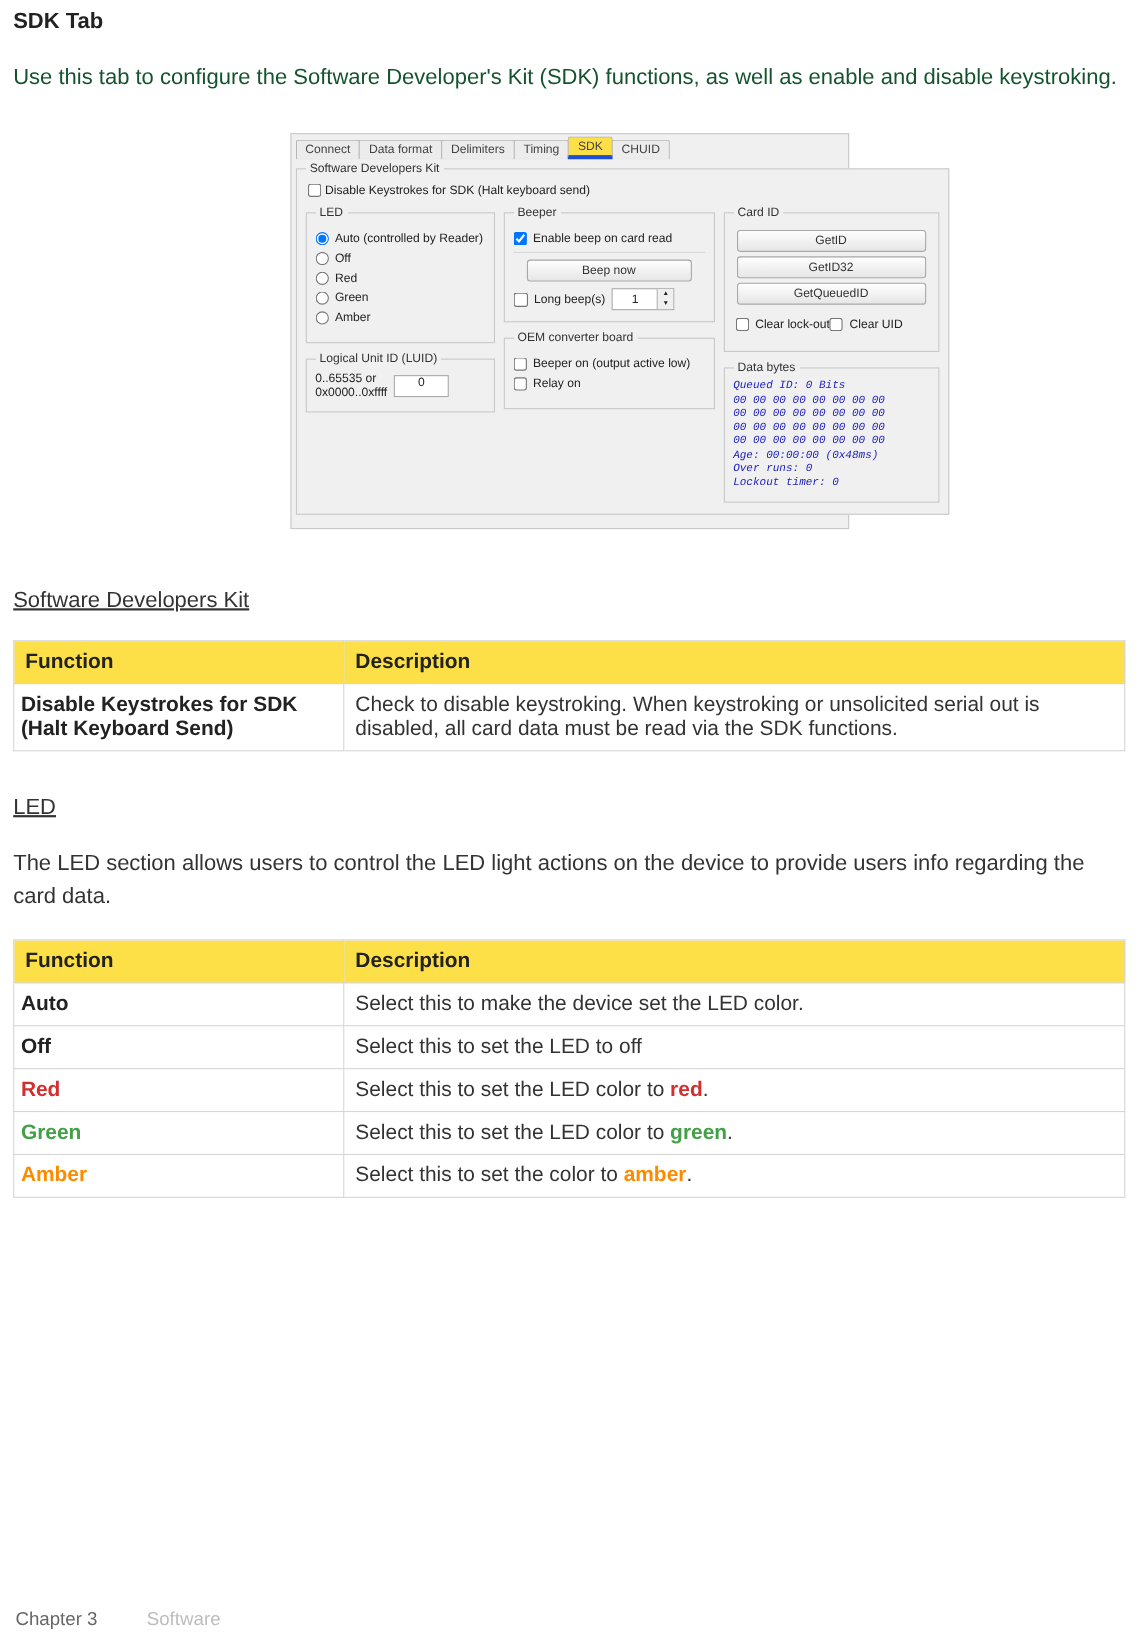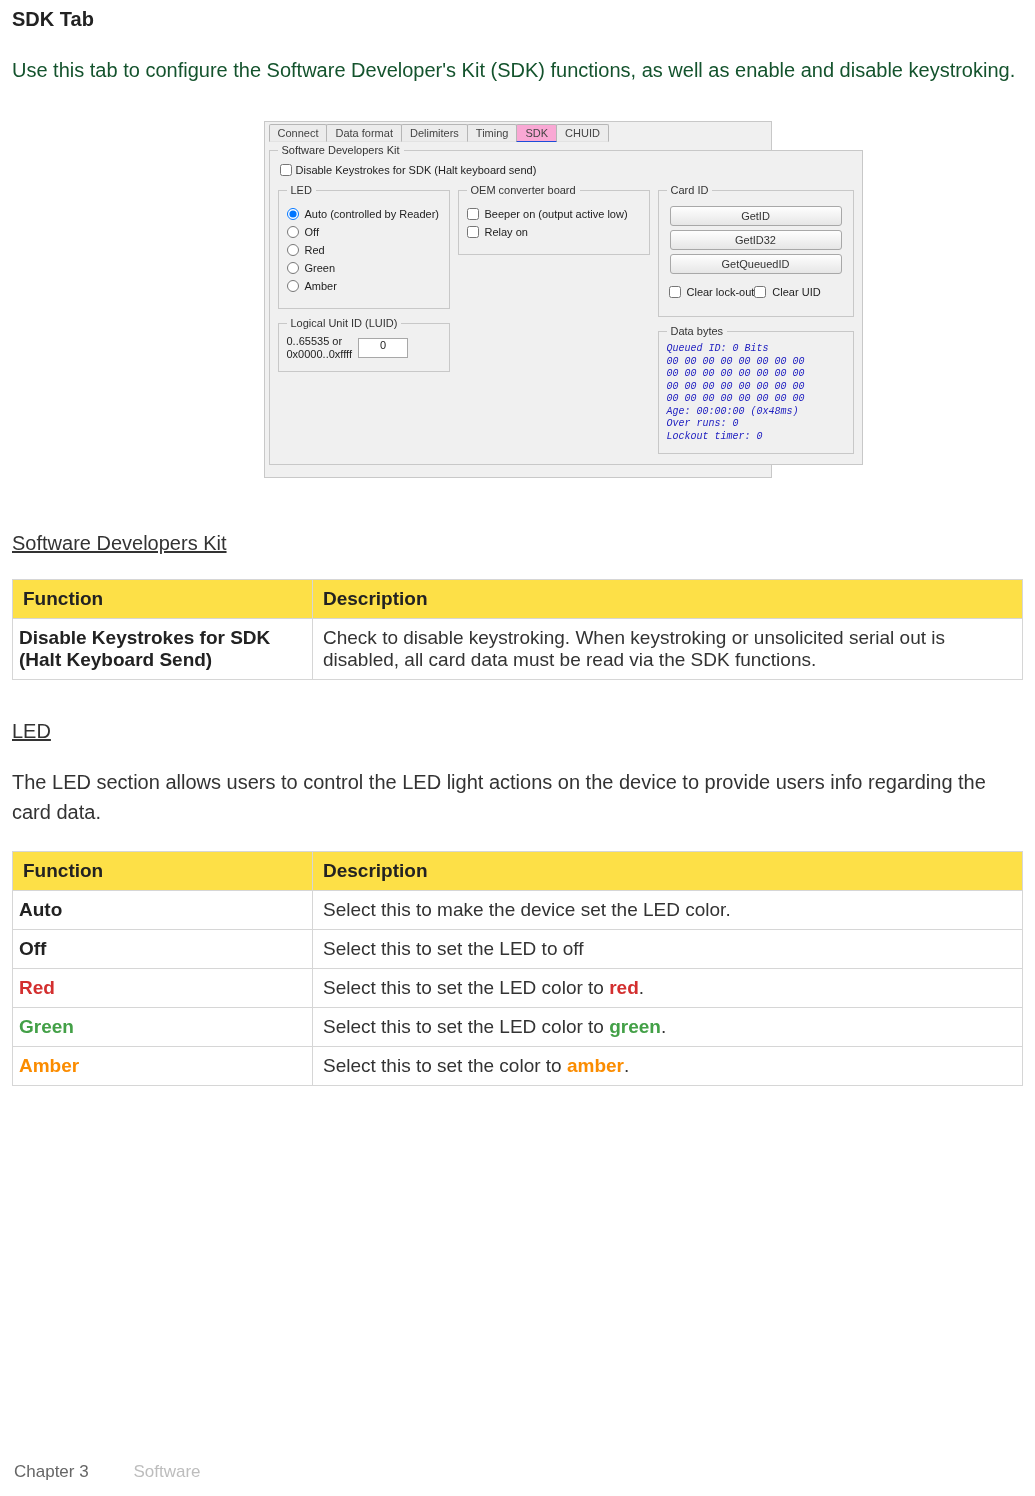--- a/index.html
+++ b/index.html
@@ -49,22 +49,22 @@
     border: 1px solid #b6b6b6;
     border-bottom: 1px solid #e3e3e3;
     padding: 2px 8px;
     background: #ececec;
     font-size: 11px;
     border-radius: 2px 2px 0 0;
     margin-right: -1px;
     color: #444;
   }
   .tabs-row .tab.active {
-    background: #f9a8d4;
-    border-bottom: 1px solid #1d4ed8;
+    background: #fde047;
+    border-bottom: 4px solid #1d4ed8;
     position: relative;
     z-index: 2;
   }
 
   fieldset.outer {
     border: 1px solid #c8c8c8;
     padding: 6px 8px 10px 8px;
     background: #f0f0f0;
   }
   fieldset.outer > legend {
@@ -290,20 +290,40 @@
             <legend>Logical Unit ID (LUID)</legend>
             <div class="luid-row">
               <div class="luid-label" style="white-space:pre;">0..65535 or
 0x0000..0xffff</div>
               <div class="luid-input">0</div>
             </div>
           </fieldset>
         </div>
 
         <div class="col col-mid">
+          <fieldset class="panel">
+            <legend>Beeper</legend>
+            <div class="check-row">
+              <input type="checkbox" checked="" style="">
+              <span>Enable beep on card read</span>
+            </div>
+            <hr class="hr-mini">
+            <div class="win-btn w140">Beep now</div>
+            <div class="beep-inline">
+              <input type="checkbox" style="">
+              <span>Long beep(s)</span>
+              <div class="spin-box">
+                <span class="spin-val">1</span>
+                <span class="spin-btns">
+                  <span>▲</span>
+                  <span>▼</span>
+                </span>
+              </div>
+            </div>
+          </fieldset>
 
           <fieldset class="panel">
             <legend>OEM converter board</legend>
             <div class="check-row">
                 <input type="checkbox" style="">
                 <span>Beeper on (output active low)</span>
               </div>
             <div class="check-row">
                 <input type="checkbox" style="">
                 <span>Relay on</span>

